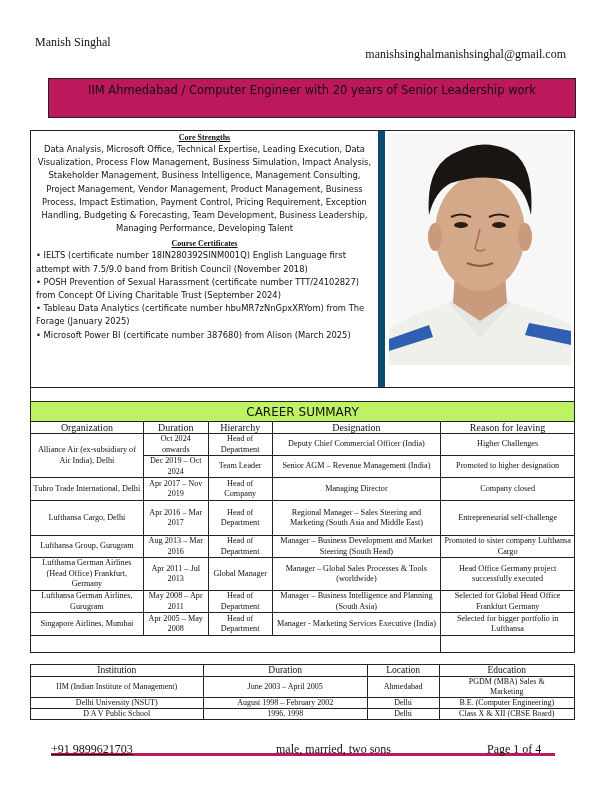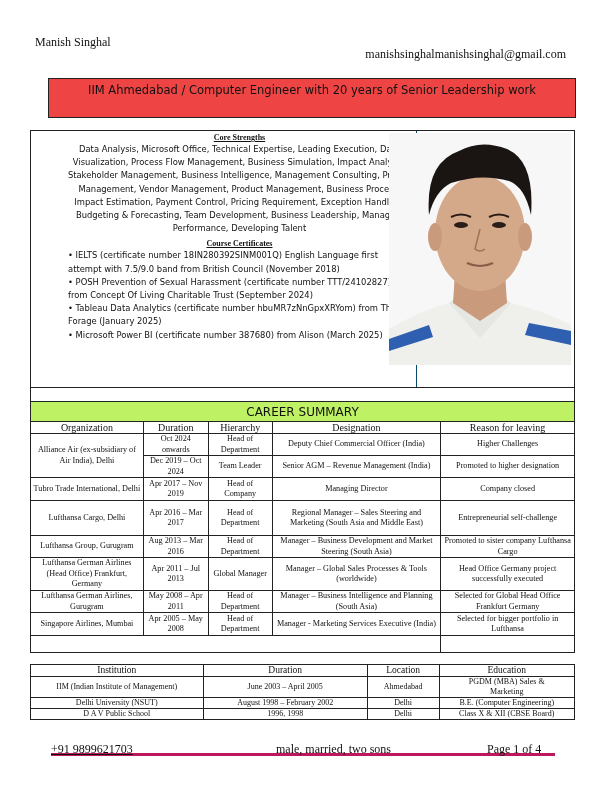--- a/index.html
+++ b/index.html
@@ -2,32 +2,32 @@
 <html><head>
 <meta charset="utf-8">
 <style>
   * { box-sizing: border-box; margin: 0; padding: 0; }
   html, body { width: 612px; height: 792px; background: #ffffff; overflow: hidden; }
   body { position: relative; font-family: "Liberation Serif", serif; color: #111; }
   .hdr-name { position: absolute; left: 35px; top: 35px; font-size: 12px; }
   .hdr-email { position: absolute; right: 46px; top: 47px; font-size: 12px; }
   .title-box {
     position: absolute; left: 48px; top: 78px; width: 528px; height: 40px;
-    background: #ef4444; border: 1px solid #222; border-right-width: 1px;
+    background: #be185d; border: 1px solid #222; border-right-width: 1px;
     font-family: "DejaVu Sans", sans-serif; font-size: 11.5px; text-align: center;
     line-height: 18px; padding-top: 2px; color: #111;
   }
   .top-box {
     position: absolute; left: 30px; top: 130px; width: 545px; height: 272px;
     border: 1px solid #222;
   }
   .left-col {
     position: absolute; left: 0; top: 0; width: 354px; height: 256px;
-    border-right: 1px solid #0c4a6e;
-    font-family: "DejaVu Sans", sans-serif; font-size: 8.4px; line-height: 13.2px; margin-left: 32px;
+    border-right: 7px solid #0c4a6e;
+    font-family: "DejaVu Sans", sans-serif; font-size: 8.4px; line-height: 13.2px;
   }
   .sec-head {
     text-align: center; font-family: "Liberation Serif", serif; font-weight: bold;
     font-size: 8px; text-decoration: underline; margin-top: 1px; line-height: 11px;
   }
   .strengths { text-align: center; padding: 0 2px; }
   .certs { padding: 0 4px 0 5px; margin-top: 0; }
   .certs div { text-align: left; }
   .photo {
     position: absolute; left: 358px; top: 2px; width: 182px; height: 232px;
@@ -149,21 +149,21 @@
     <td>Lufthansa Cargo, Delhi</td>
     <td>Apr 2016 – Mar 2017</td>
     <td>Head of Department</td>
     <td>Regional Manager – Sales Steering and Marketing (South Asia and Middle East)</td>
     <td>Entrepreneurial self-challenge</td>
   </tr>
   <tr style="height:22px">
     <td>Lufthansa Group, Gurugram</td>
     <td>Aug 2013 – Mar 2016</td>
     <td>Head of Department</td>
-    <td>Manager – Business Development and Market Steering (South Asia)</td>
+    <td>Manager – Business Development and Market Steering (South Head)</td>
     <td>Promoted to sister company Lufthansa Cargo</td>
   </tr>
   <tr style="height:33px">
     <td>Lufthansa German Airlines (Head Office) Frankfurt, Germany</td>
     <td>Apr 2011 – Jul 2013</td>
     <td>Global Manager</td>
     <td>Manager – Global Sales Processes &amp; Tools (worldwide)</td>
     <td>Head Office Germany project successfully executed</td>
   </tr>
   <tr style="height:22px">

